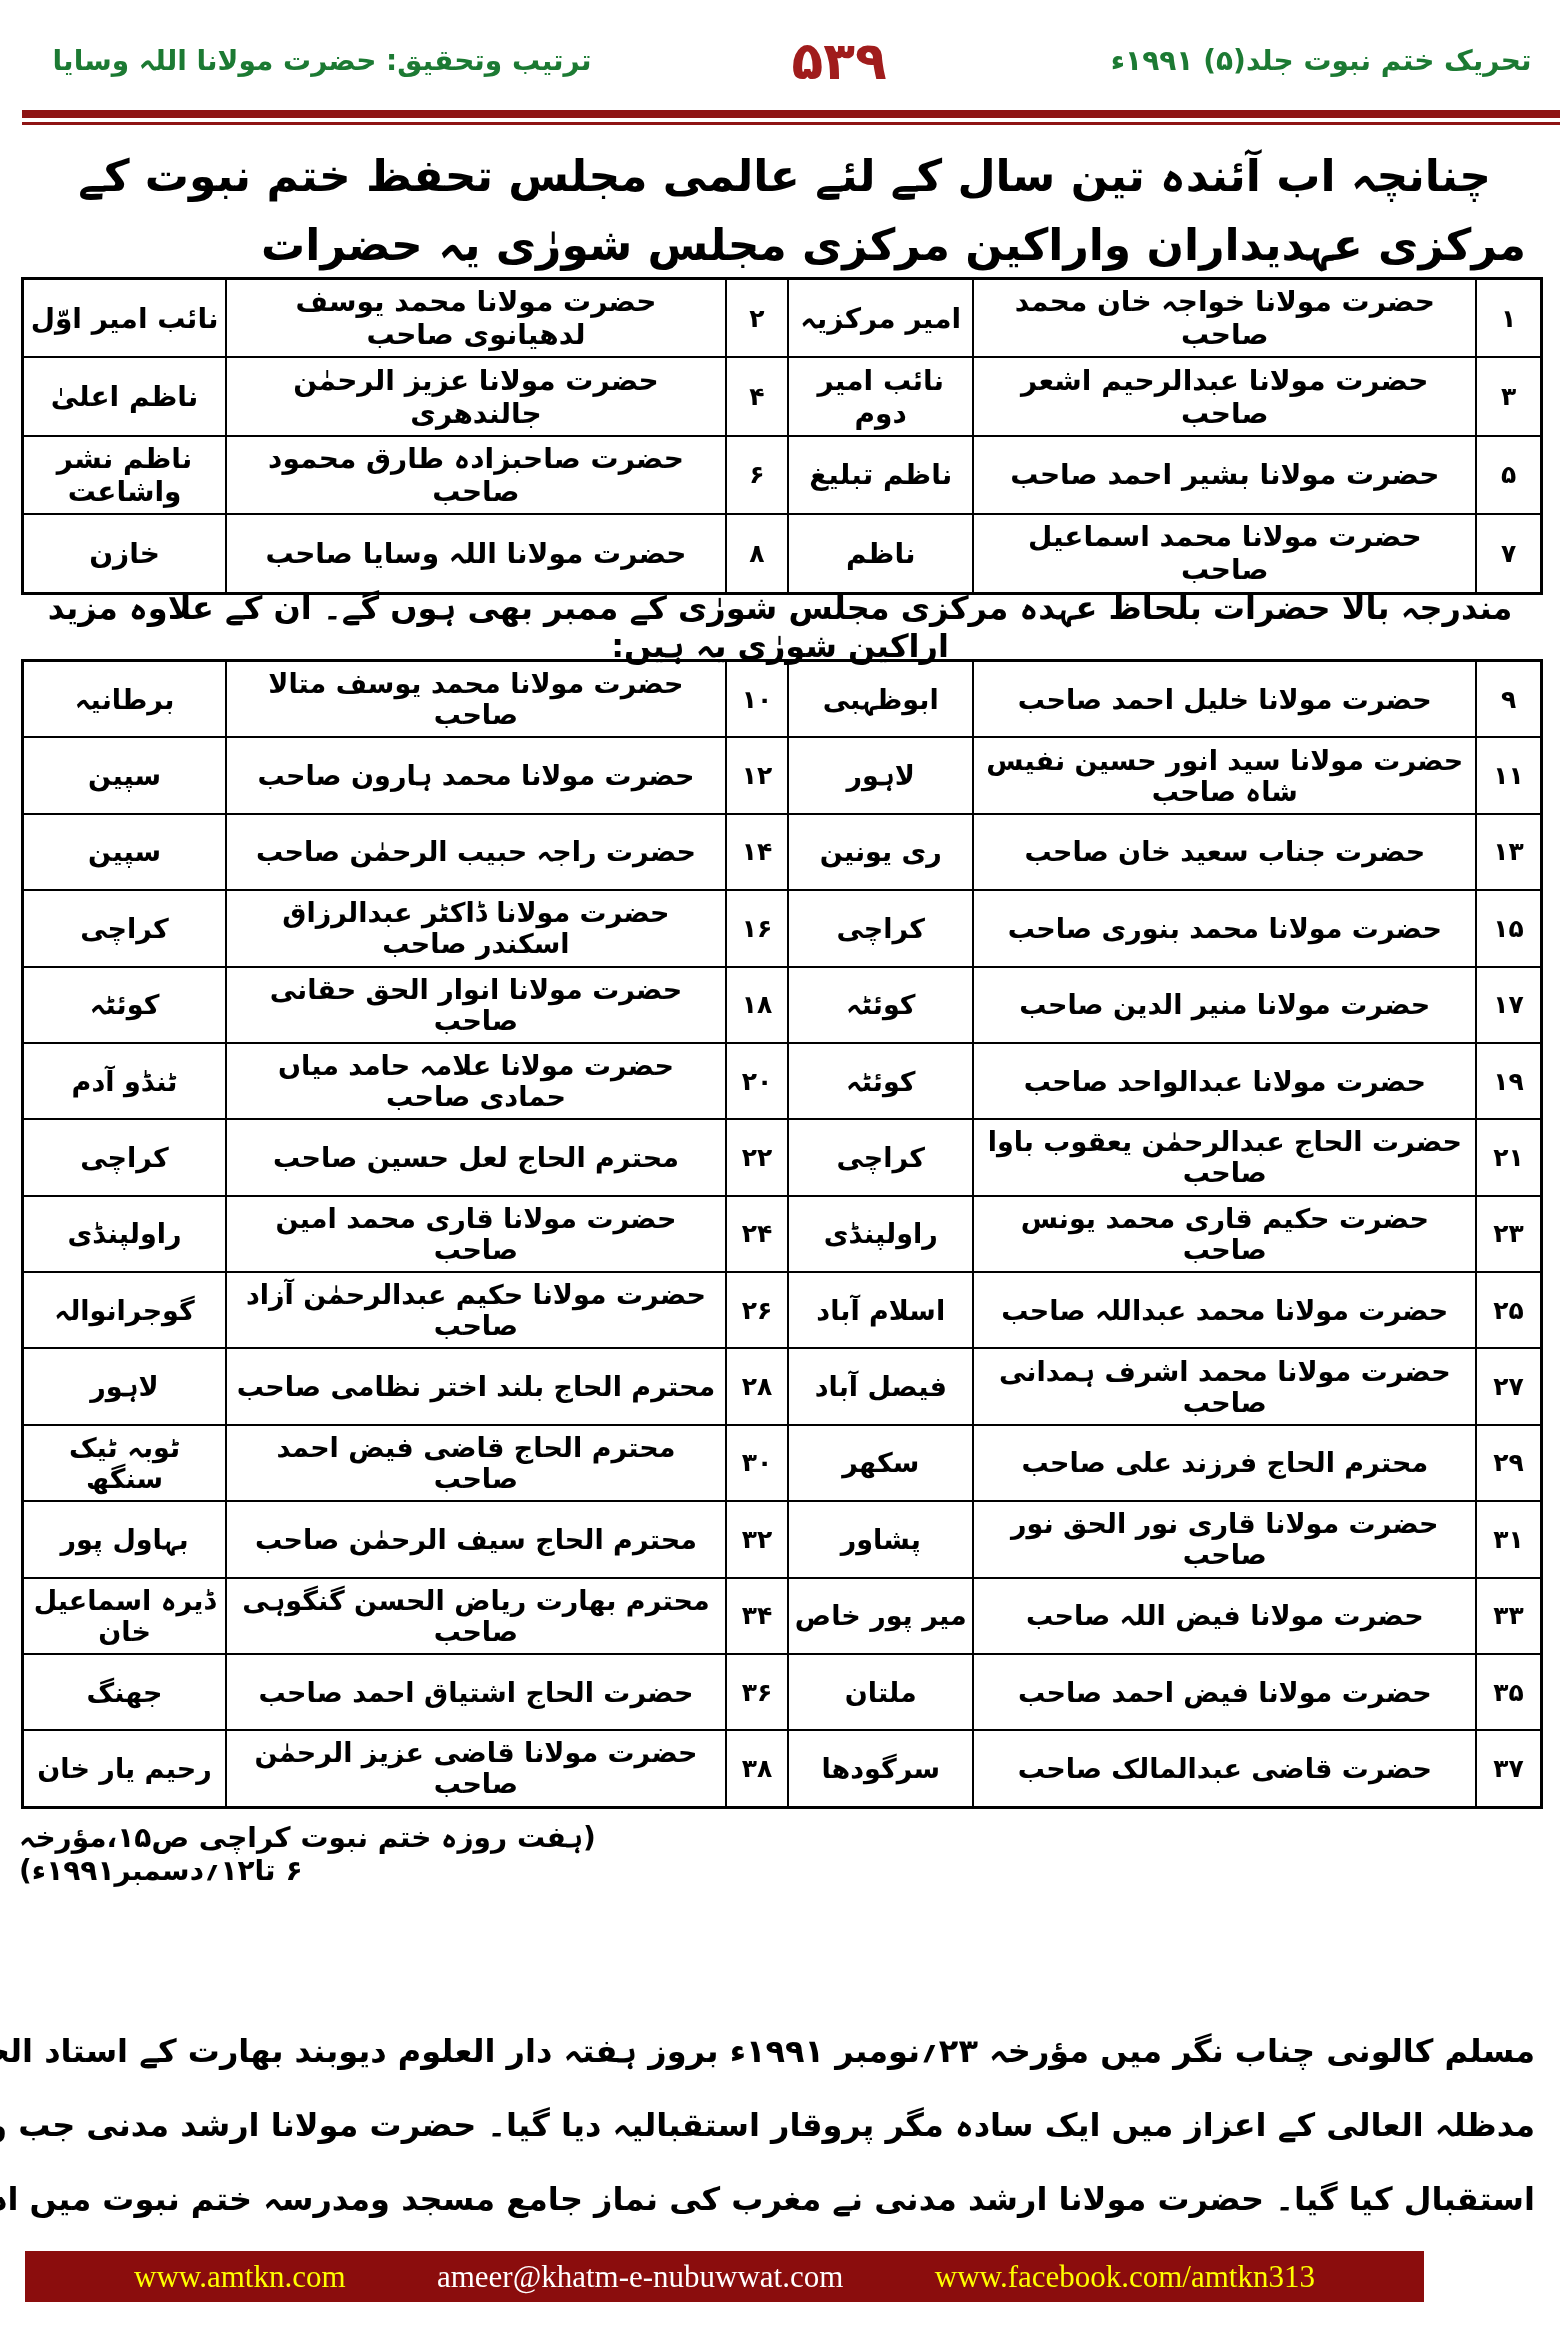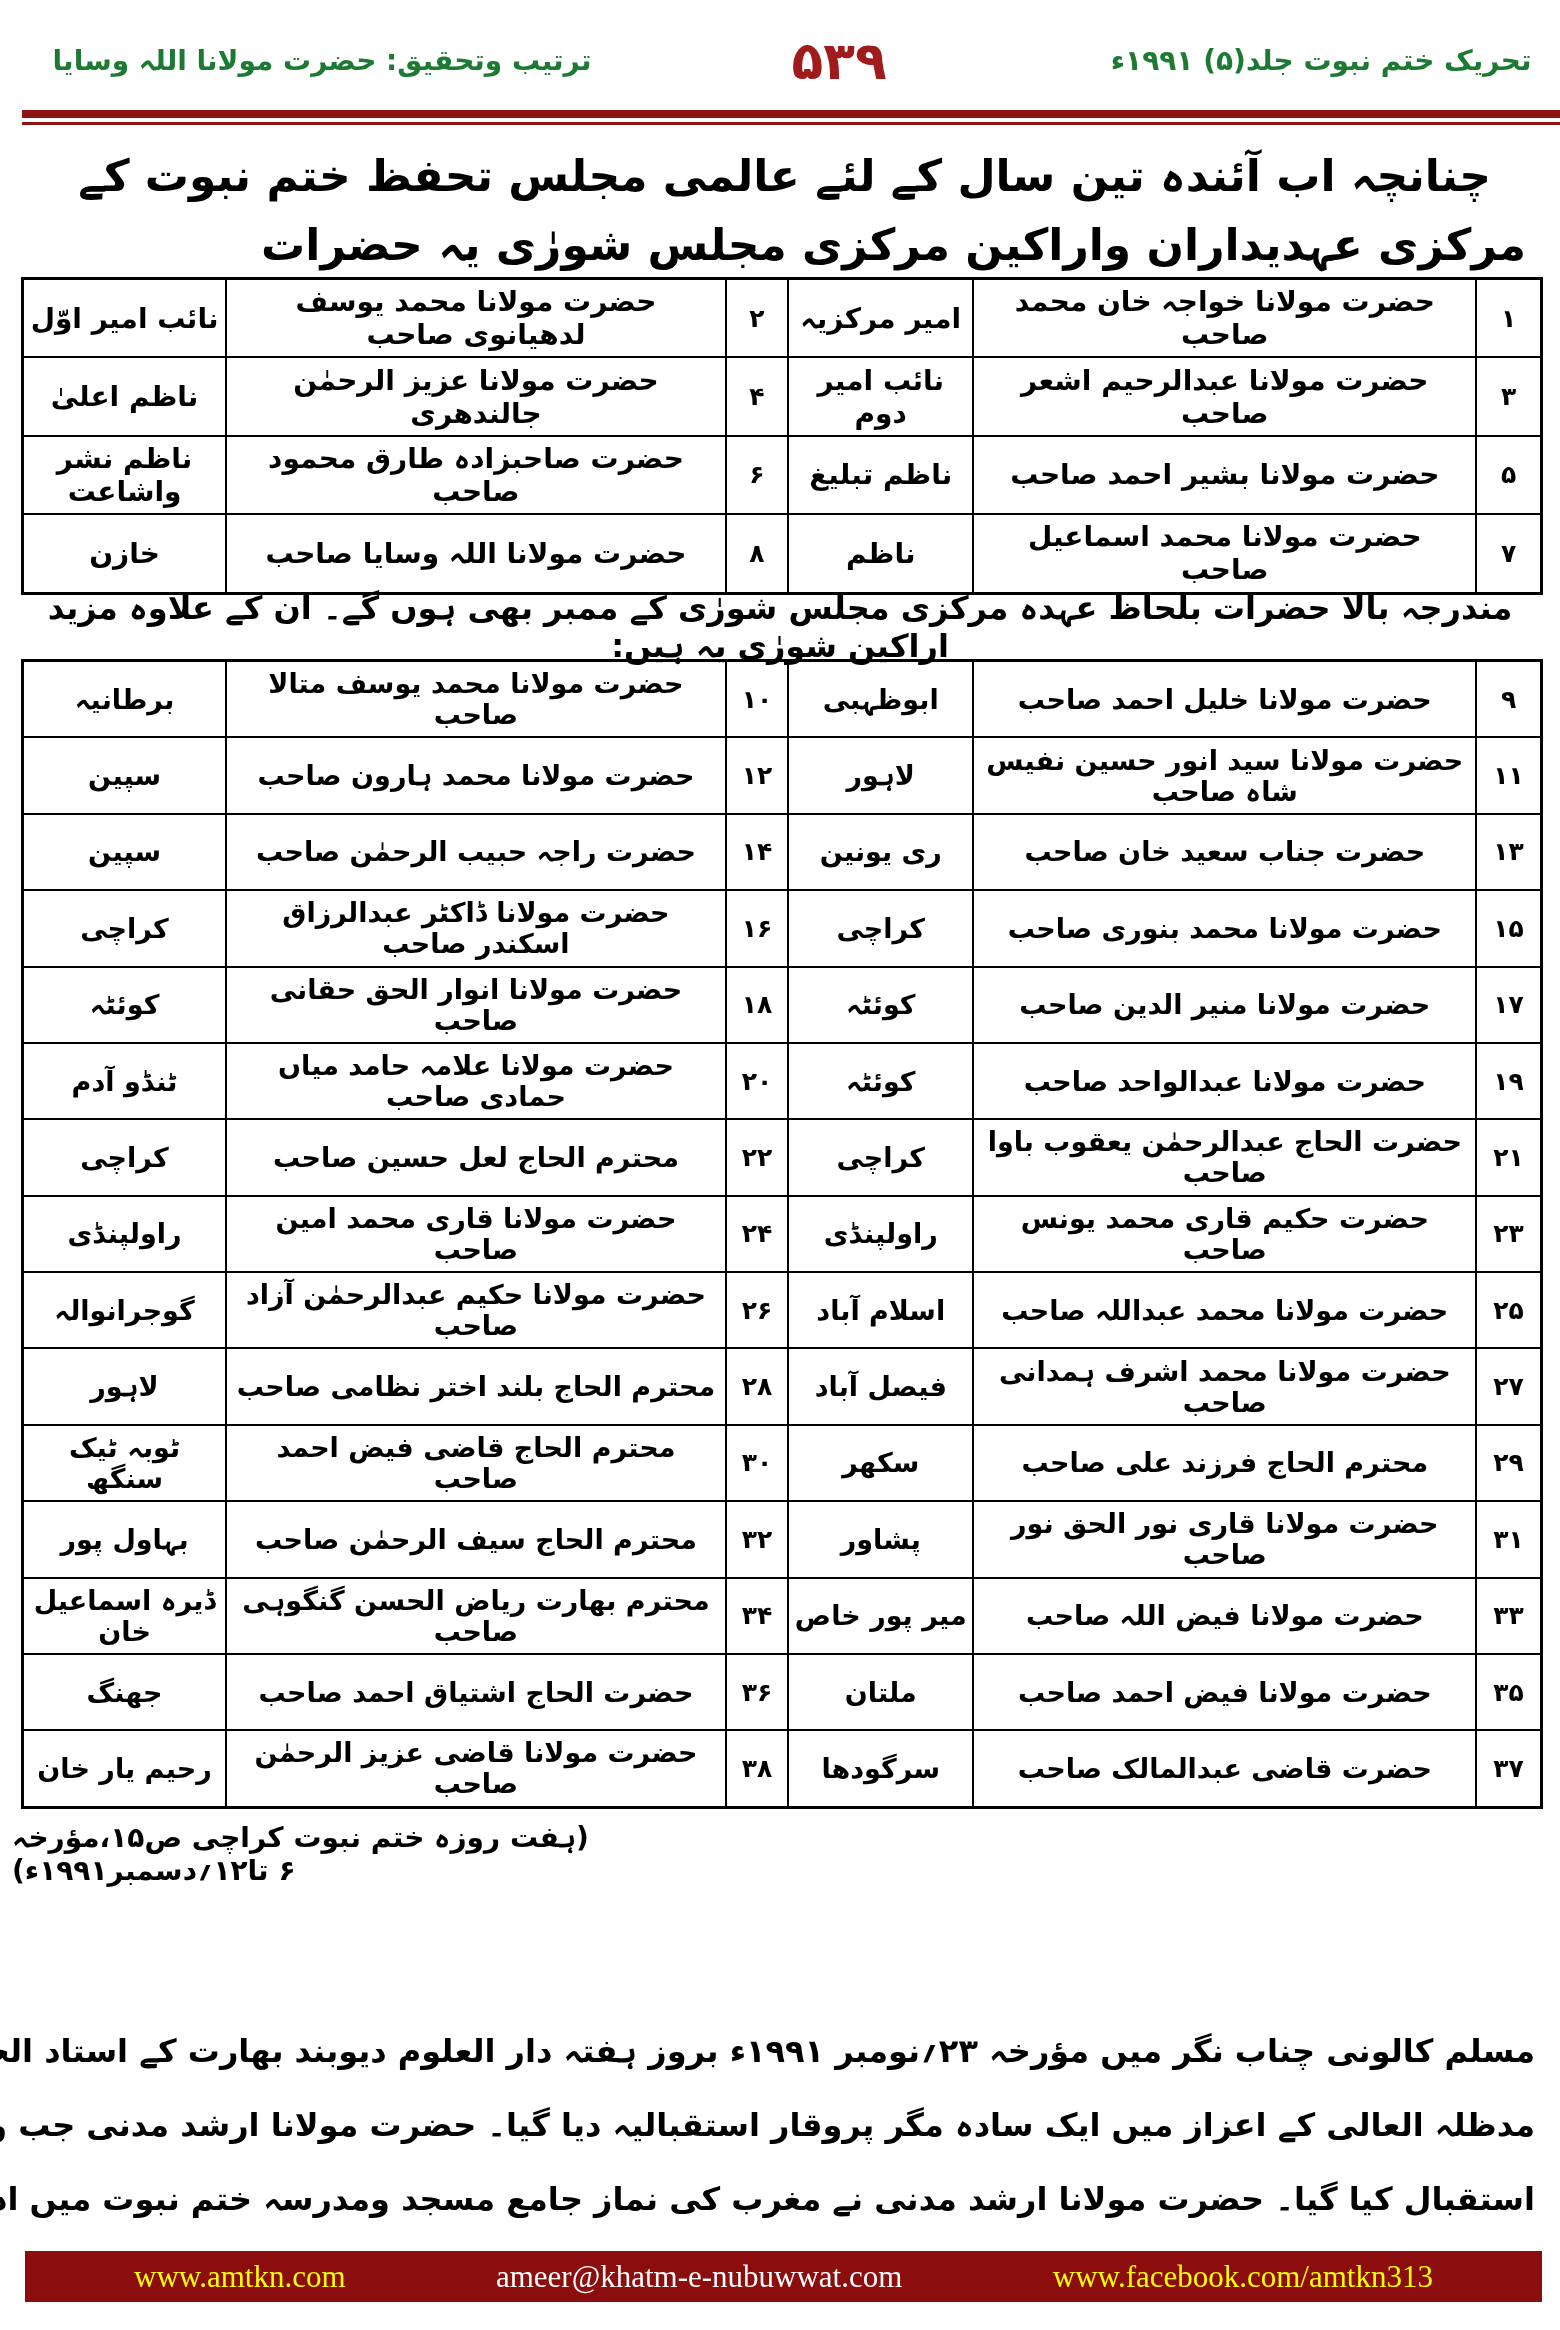--- a/index.html
+++ b/index.html
@@ -37,34 +37,34 @@
   .t2 td{height:71px;font-size:27px;}
   td.num{font-size:25px;font-weight:bold;}
   col.c-num{width:4.3%;} col.c-name{width:33.1%;} col.c-place{width:12.2%;}
   col.c-num2{width:4.1%;} col.c-name2{width:32.9%;} col.c-place2{width:13.4%;}
 
   
   .mid-text{position:absolute;top:589px;right:34px;left:34px;
             font-size:32px;font-weight:600;text-align:center;}
 
   
-  .caption{position:absolute;top:1821px;left:12px;width:588px;direction:rtl;
+  .caption{position:absolute;top:1821px;left:19px;width:588px;direction:rtl;
            font-size:28px;font-weight:600;text-align:left;}
 
   
   .heading{position:absolute;top:1905px;left:34px;right:34px;
            font-size:40px;font-weight:bold;text-align:center;line-height:52px;}
 
   
   .para{position:absolute;top:2014px;right:25px;left:25px;
         font-size:32px;line-height:74px;font-weight:600;text-align:right;}
   .para .pl{white-space:nowrap;}
 
   
-  .footer{position:absolute;top:2251px;left:25px;width:1517px;height:51px;
+  .footer{position:absolute;top:2251px;left:25px;width:1399px;height:51px;
           background:#8b0d0d;display:flex;align-items:center;
           justify-content:space-between;padding:0 109px;box-sizing:border-box;
           direction:ltr;}
   .footer a{text-decoration:none;font-family:"Liberation Serif","DejaVu Serif",serif;
             font-size:31px;white-space:nowrap;}
   .lnk-yellow{color:#ffff00;}
   .lnk-white{color:#ffffff;}
 </style>
 </head>
 <body>

